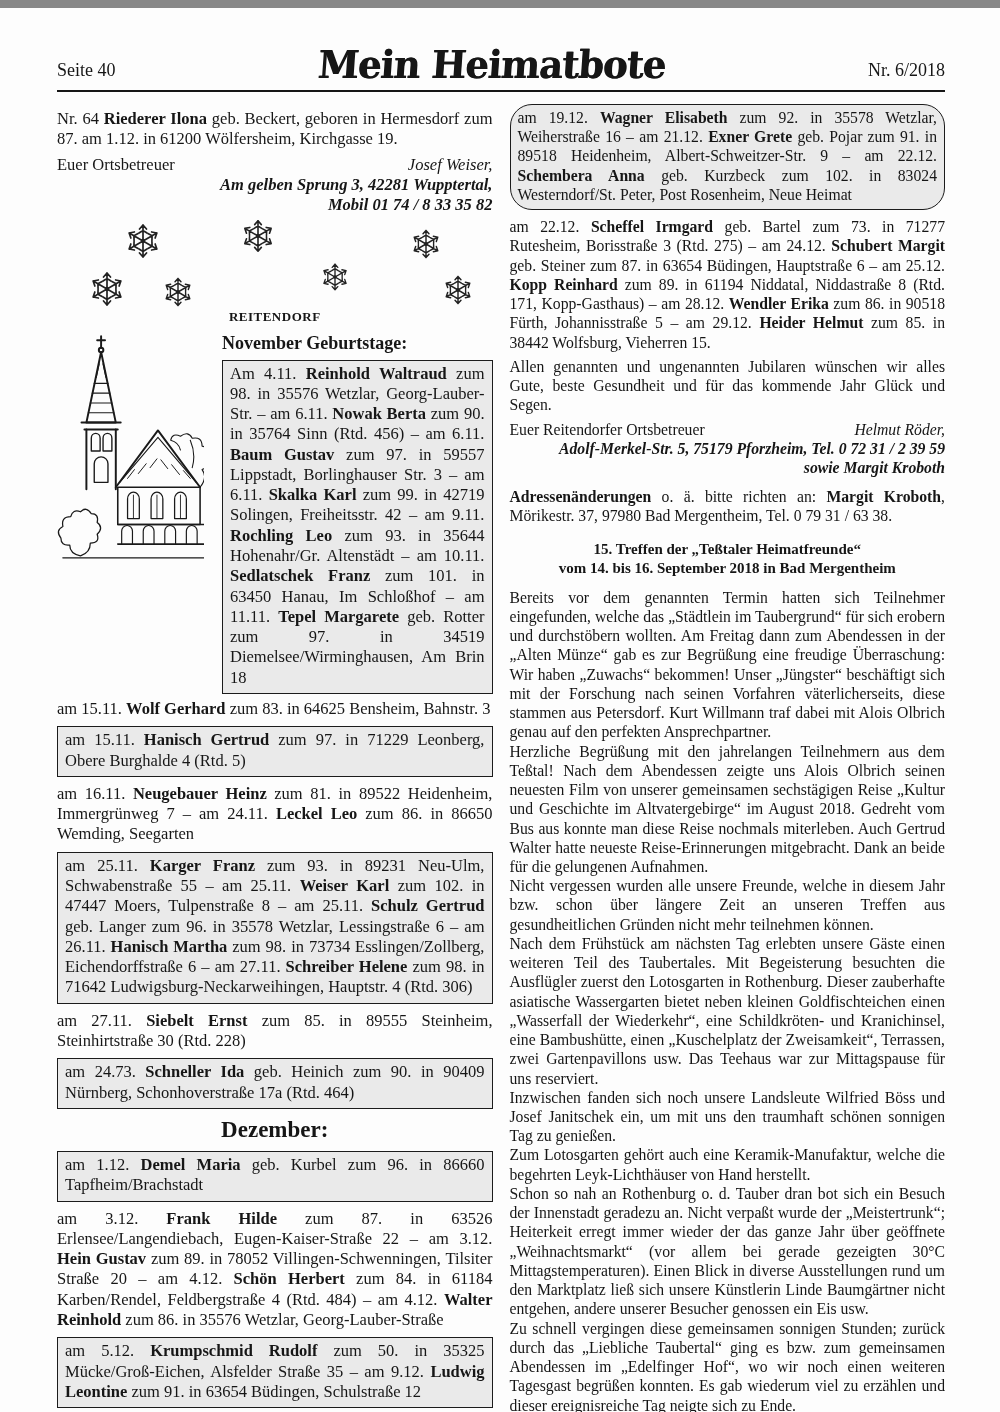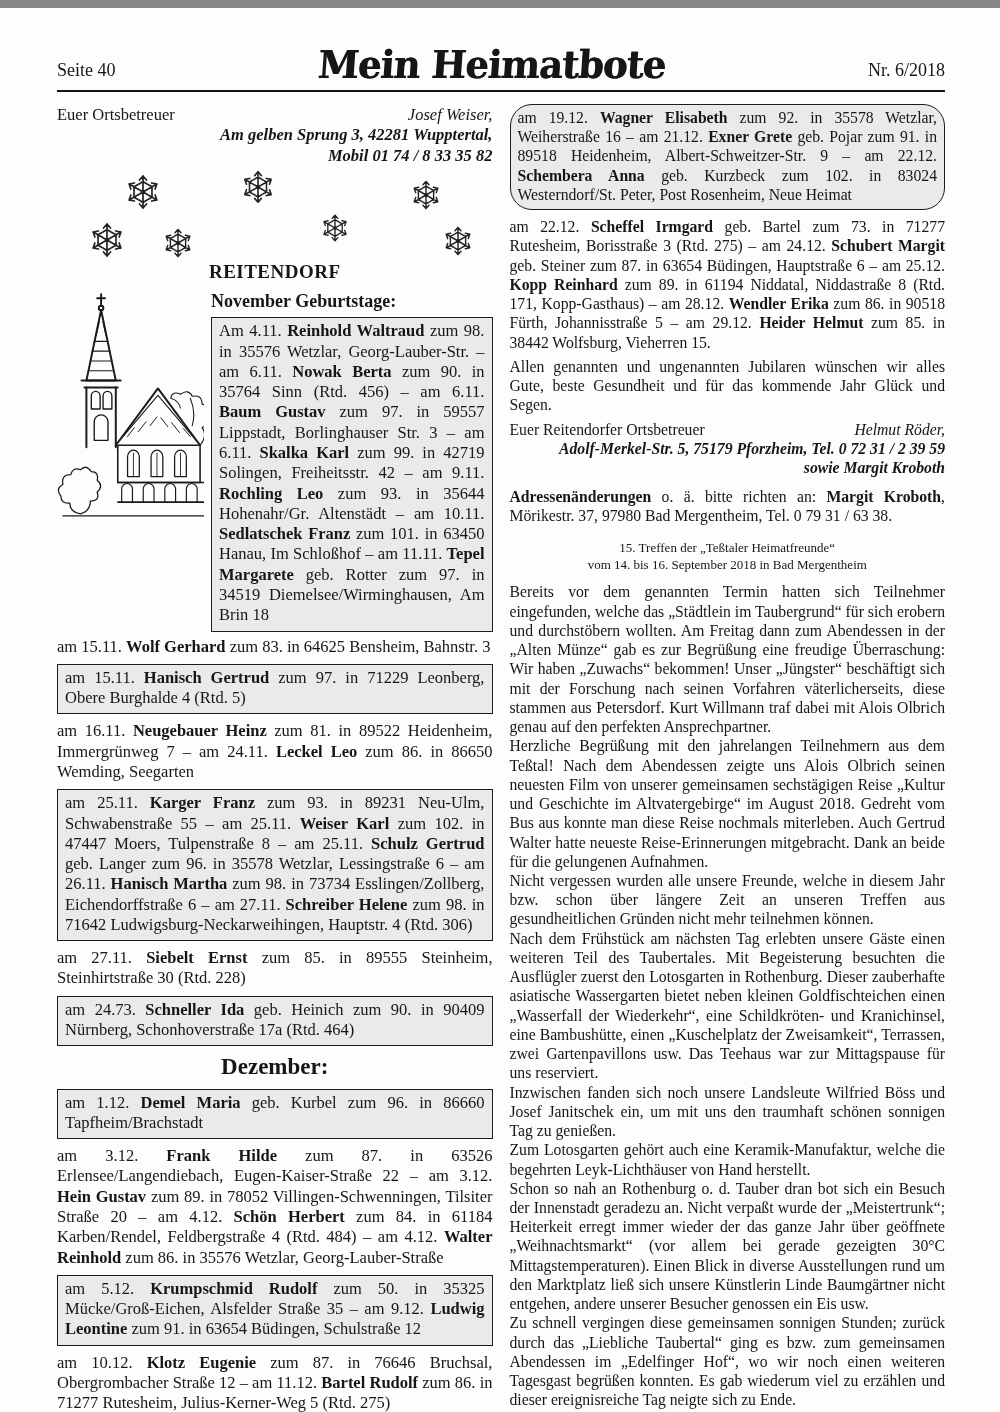--- a/index.html
+++ b/index.html
@@ -29,29 +29,29 @@
   .gbox{background:var(--box-background);border:1.5px solid var(--box-border);padding:3px 7px 5px;margin:7px 0;}
   .col.right .gbox.first{margin-top:0;border-radius:22px;}
   b{font-weight:bold;}
   .it{font-style:italic;}
   .sigrow{display:flex;justify-content:space-between;margin-top:1px;}
   .sigline{text-align:right;font-weight:bold;}
   
   .deco{position:relative;height:94px;}
   .sf{position:absolute;}
   
-  .village{text-align:center;font-size:19px;font-weight:bold;margin:0 0 7px;letter-spacing:.5px;}
-  .nov-row{display:flex;gap:7px;align-items:flex-start;}
+  .village{text-align:center;font-size:13px;font-weight:bold;margin:0 0 7px;letter-spacing:.5px;}
+  .nov-row{display:flex;gap:18px;align-items:flex-start;}
   .church{flex:none;width:147px;}
   .nov-right{flex:1;}
   .nov-right h3{font-size:18px;margin:0 0 5px;}
   .nov-right .gbox{margin:0;}
   h3.month{font-size:23px;margin:7px 0 2px;text-align:center;}
   
-  .treffen{text-align:center;font-weight:normal;font-size:13px;line-height:1.3;margin:14px 0 9px;}
+  .treffen{text-align:center;font-weight:bold;font-size:15px;line-height:1.3;margin:14px 0 9px;}
   .report p{margin:0;}
 </style>
 </head>
 <body>
 
 <svg width="0" height="0" style="position:absolute" aria-hidden="true">
   <defs>
     <g id="sf-sym" stroke-width="1.7" stroke-linecap="round">
       <g>
           <path d="M20 20 V4 M20 4 L16.5 8 M20 4 L23.5 8 M16 12 L20 9.5 L24 12"></path>
@@ -82,20 +82,21 @@
     <div class="page-num">Seite 40</div>
     <div class="masthead">Mein Heimatbote</div>
     <div class="issue">Nr. 6/2018</div>
   </header>
   <div class="rule"></div>
 
   <main class="columns">
 
     <section class="col left">
 
+      <p class="entry"><span>Nr. 64 </span><b>Riederer Ilona</b><span> geb. Beckert, geboren in Hermesdorf zum 87. am 1.12. in 61200 Wölfersheim, Kirchgasse 19.</span></p>
 
       <div class="sigrow">
         <span>Euer Ortsbetreuer</span>
         <span class="it">Josef Weiser,</span>
       </div>
       <div class="sigline it">Am gelben Sprung 3, 42281 Wupptertal,</div>
       <div class="sigline it">Mobil 01 74 / 8 33 35 82</div>
 
       <div class="deco">
         <svg class="sf" style="left:66px;top:6px" width="40" height="40" viewBox="0 0 40 40" stroke="#222" fill="none">

